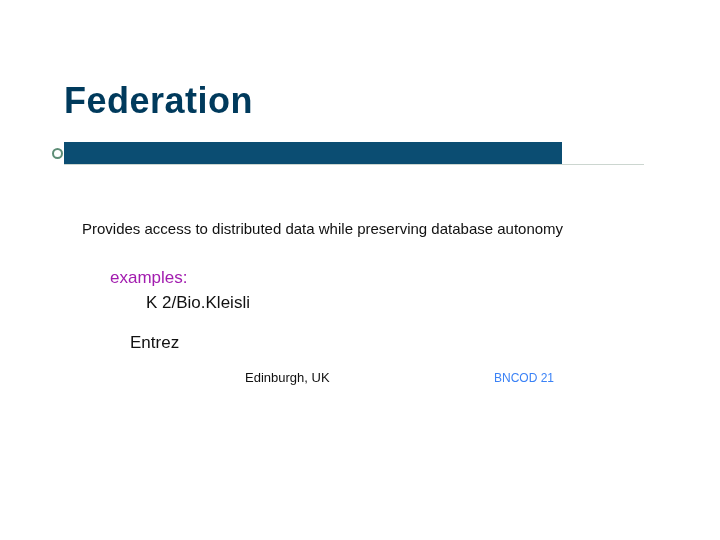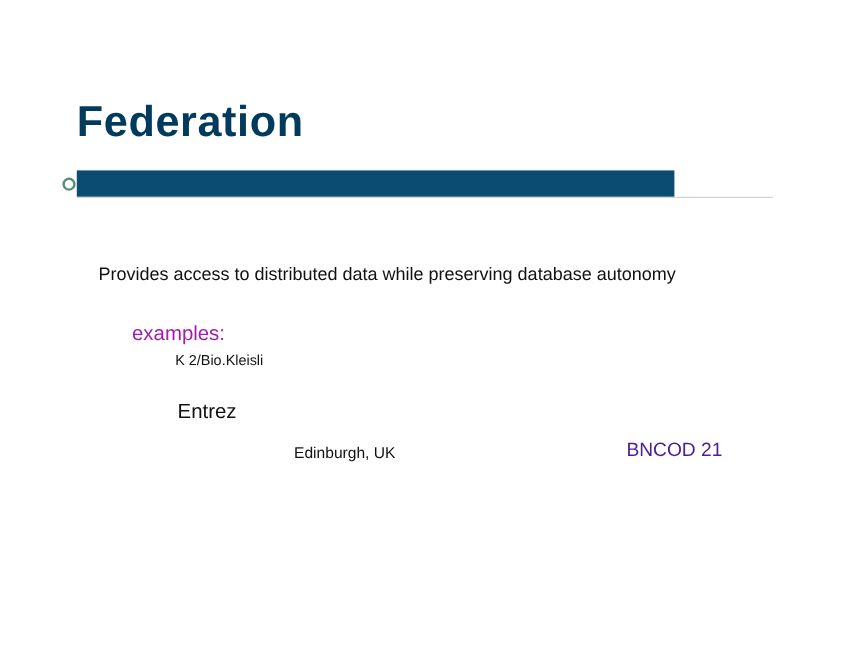--- a/index.html
+++ b/index.html
@@ -56,43 +56,43 @@
     position: absolute;
     top: 268px;
     left: 110px;
     font-size: 17px;
     color: #a21caf;
   }
   .example-1 {
     position: absolute;
     top: 293px;
     left: 146px;
-    font-size: 12px;
+    font-size: 17px;
     color: #111;
   }
   .example-2 {
     position: absolute;
     top: 333px;
-    left: 148px;
+    left: 130px;
     font-size: 17px;
     color: #111;
   }
   .footer-left {
     position: absolute;
     bottom: 48px;
     left: 245px;
     font-size: 13px;
     color: #111;
   }
   .footer-right {
     position: absolute;
     bottom: 48px;
-    left: 522px;
-    font-size: 16px;
-    color: #4c1d95;
+    left: 494px;
+    font-size: 12px;
+    color: #3b82f6;
   }
 </style>
 </head>
 <body>
 
 <div class="slide">
 
   <div class="title">Federation</div>
 
   <div class="title-underline-bar"></div>

